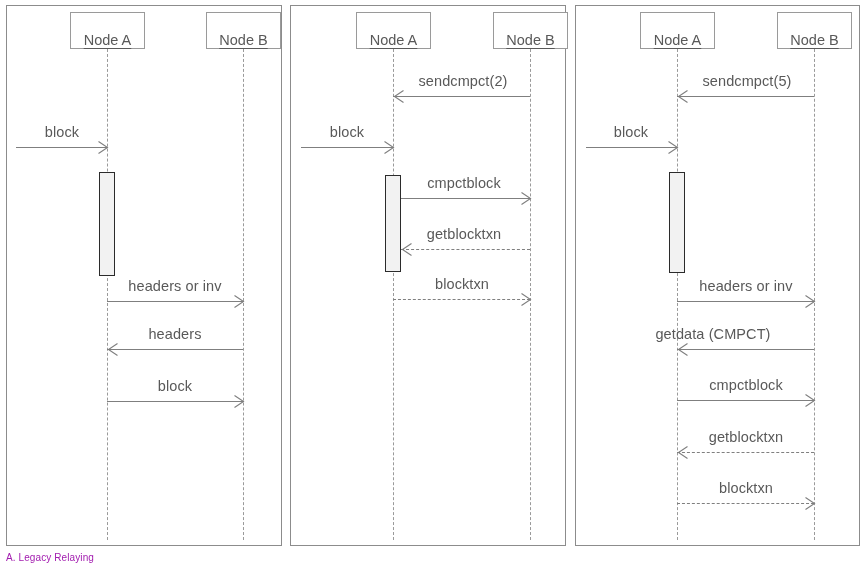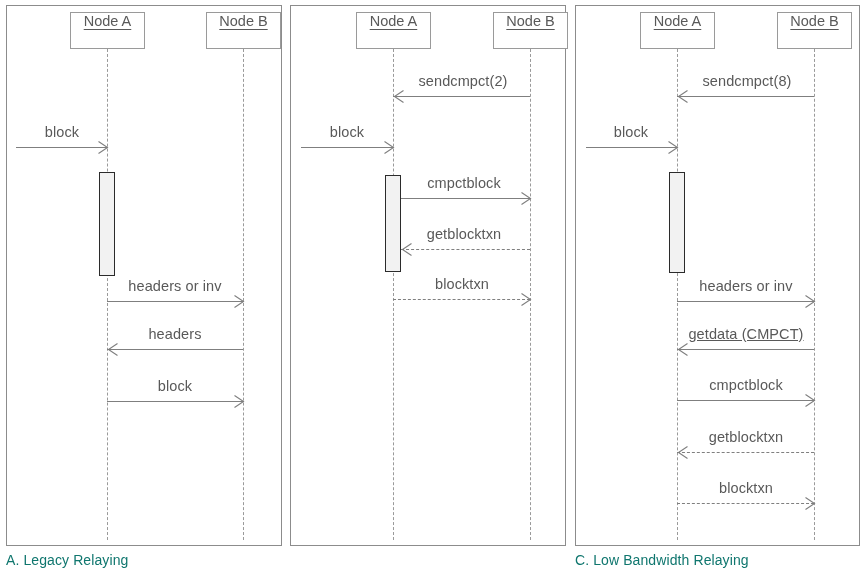--- a/index.html
+++ b/index.html
@@ -22,34 +22,34 @@
     height: 581px;
   }
   .panel {
     position: absolute;
     border: 1px solid #8c8c8c;
     background: #ffffff;
     box-sizing: border-box;
   }
   .panel-caption {
     position: absolute;
-    font-size: 14px;
-    color: #0f766e;
+    font-size: 10px;
+    color: #a21caf;
     white-space: nowrap;
     letter-spacing: 0.1px;
   }
   .node-box {
     position: absolute;
     box-sizing: border-box;
     border: 1px solid #9a9a9a;
     background: #ffffff;
     height: 37px;
     width: 75px;
     display: flex;
-    align-items: flex-start;
+    align-items: flex-end;
     justify-content: center;
   }
   .node-label {
     font-size: 14.5px;
     color: #595959;
     text-decoration: underline;
     text-underline-offset: 3px;
     white-space: nowrap;
   }
   .lifeline {
@@ -202,21 +202,21 @@
   </div>
   <div class="node-box" style="left:777px; top:12px;">
     <span class="node-label">Node B</span>
   </div>
 
   <div class="lifeline" style="left:677px; top:49px; height:491px;"></div>
   <div class="lifeline" style="left:814px; top:49px; height:491px;"></div>
 
   <div class="activation" style="left:669px; top:172px; width:16px; height:101px;"></div>
 
-  <div class="msg-label" style="left:747px; top:73px;">sendcmpct(8)</div>
+  <div class="msg-label" style="left:747px; top:73px;">sendcmpct(5)</div>
   <div class="msg-line" style="left:677px; top:96px; width:137px;"></div>
   <div class="arrowhead" style="left:677px; top:90px;">
     <svg width="11" height="13" viewBox="0 0 11 13">
         <path d="M10.5 0.5 L1.5 6.5 L10.5 12.5" fill="none" stroke="#7f7f7f" stroke-width="1.1"></path>
       </svg>
   </div>
 
   <div class="msg-label" style="left:631px; top:124px;">block</div>
   <div class="msg-line" style="left:586px; top:147px; width:91px;"></div>
   <div class="arrowhead" style="left:668px; top:141px;">
@@ -226,21 +226,21 @@
   </div>
 
   <div class="msg-label" style="left:746px; top:278px;">headers or inv</div>
   <div class="msg-line" style="left:677px; top:301px; width:137px;"></div>
   <div class="arrowhead" style="left:805px; top:295px;">
     <svg width="11" height="13" viewBox="0 0 11 13">
         <path d="M0.5 0.5 L9.5 6.5 L0.5 12.5" fill="none" stroke="#7f7f7f" stroke-width="1.1"></path>
       </svg>
   </div>
 
-  <div class="msg-label" style="left:746px; top:326px;text-decoration:underline;">getdata (CMPCT)</div>
+  <div class="msg-label" style="left:713px; top:326px;">getdata (CMPCT)</div>
   <div class="msg-line" style="left:677px; top:349px; width:137px;"></div>
   <div class="arrowhead" style="left:677px; top:343px;">
     <svg width="11" height="13" viewBox="0 0 11 13">
         <path d="M10.5 0.5 L1.5 6.5 L10.5 12.5" fill="none" stroke="#7f7f7f" stroke-width="1.1"></path>
       </svg>
   </div>
 
   <div class="msg-label" style="left:746px; top:377px;">cmpctblock</div>
   <div class="msg-line" style="left:677px; top:400px; width:137px;"></div>
   <div class="arrowhead" style="left:805px; top:394px;">
@@ -258,15 +258,14 @@
   </div>
 
   <div class="msg-label" style="left:746px; top:480px;">blocktxn</div>
   <div class="msg-line dashed" style="left:677px; top:503px; width:137px;"></div>
   <div class="arrowhead" style="left:805px; top:497px;">
     <svg width="11" height="13" viewBox="0 0 11 13">
         <path d="M0.5 0.5 L9.5 6.5 L0.5 12.5" fill="none" stroke="#7f7f7f" stroke-width="1.1"></path>
       </svg>
   </div>
 
-  <div class="panel-caption" style="left:575px; top:552px;">C. Low Bandwidth Relaying</div>
 
 </div>
 
 </body></html>

